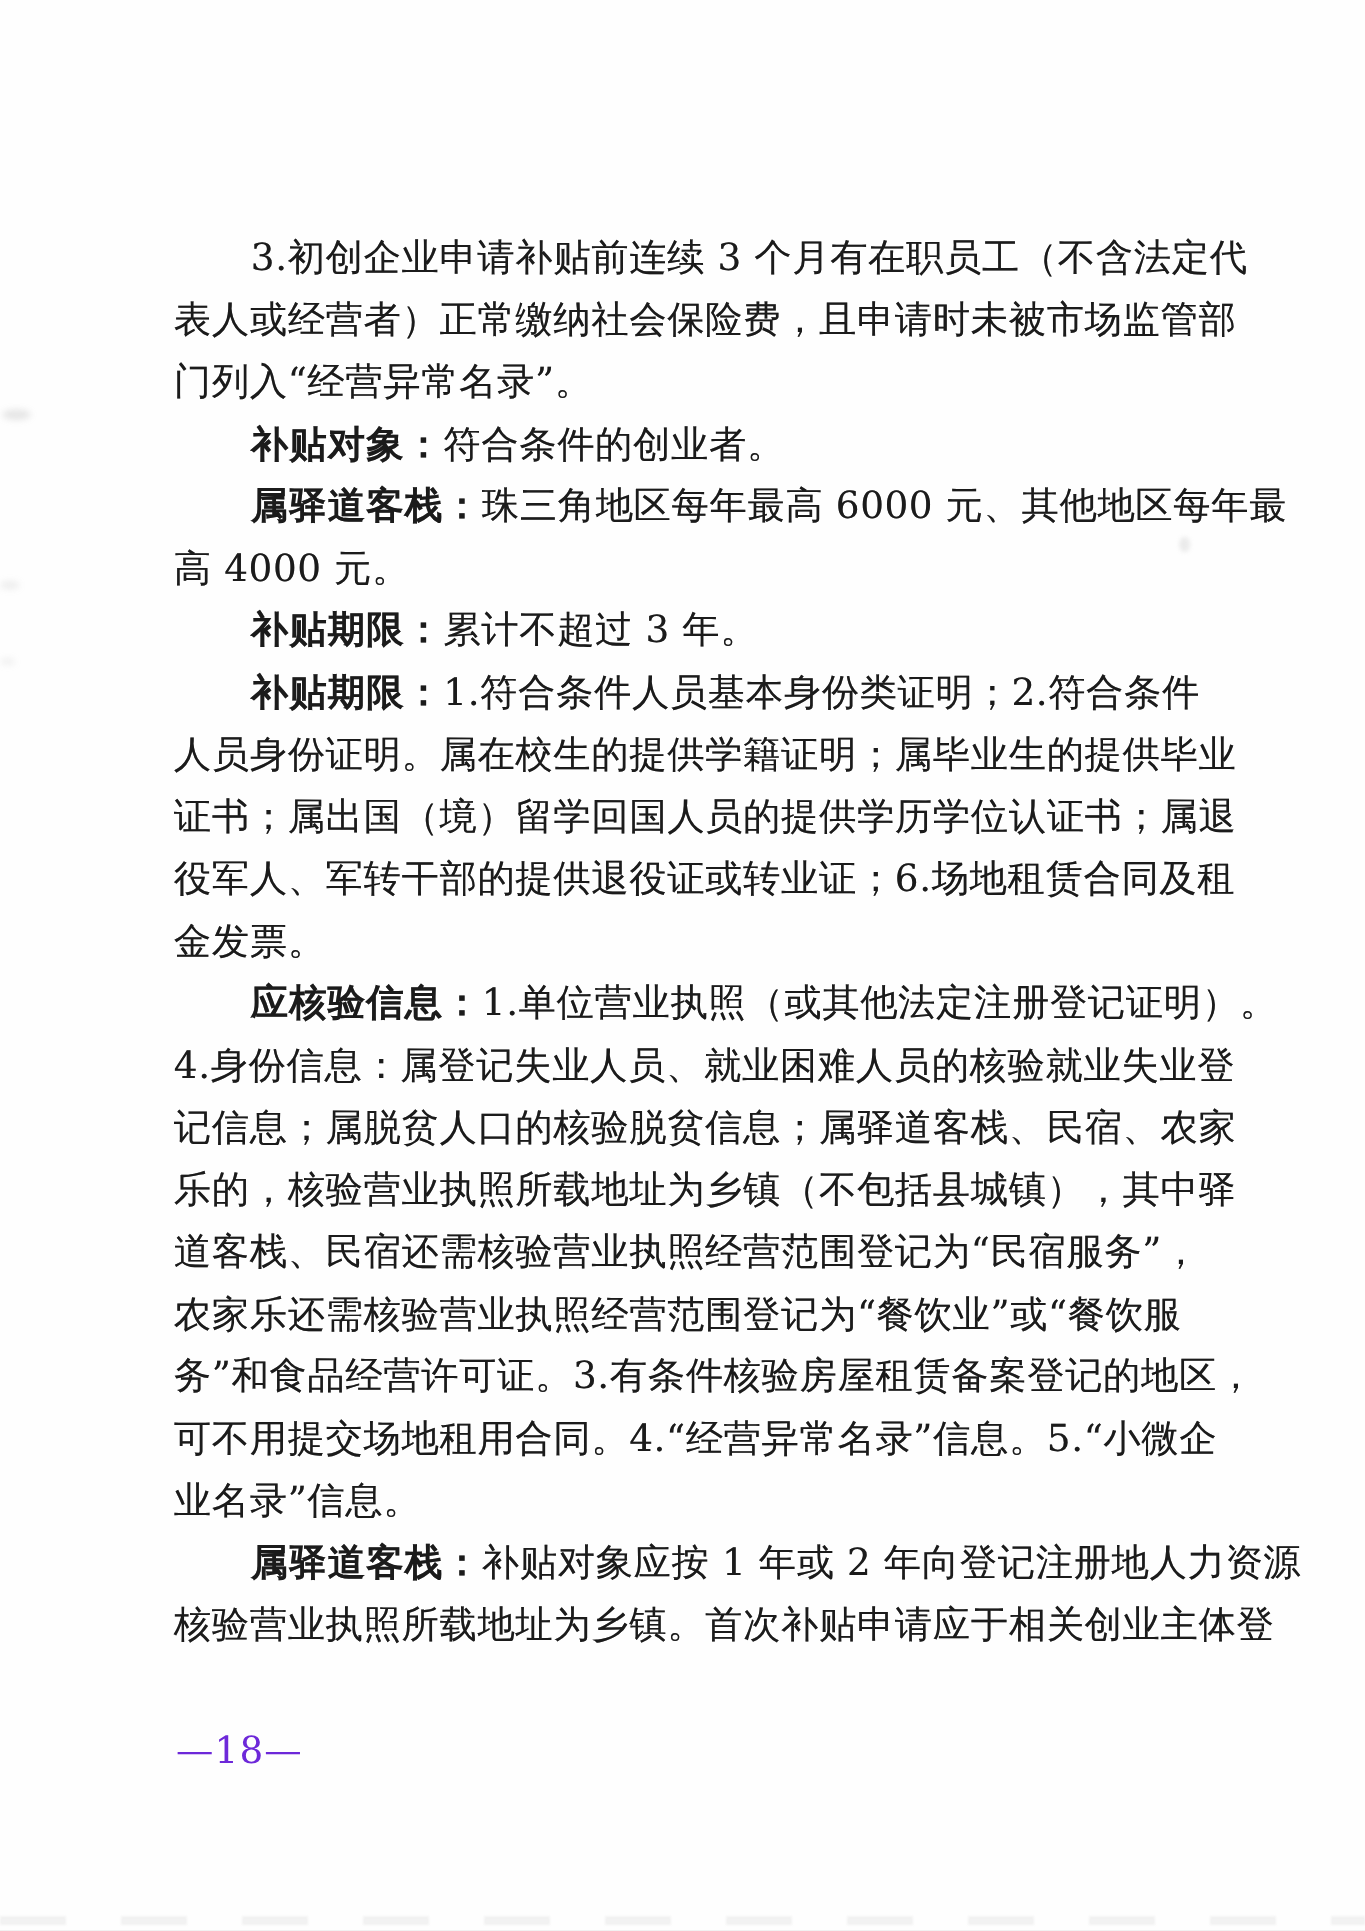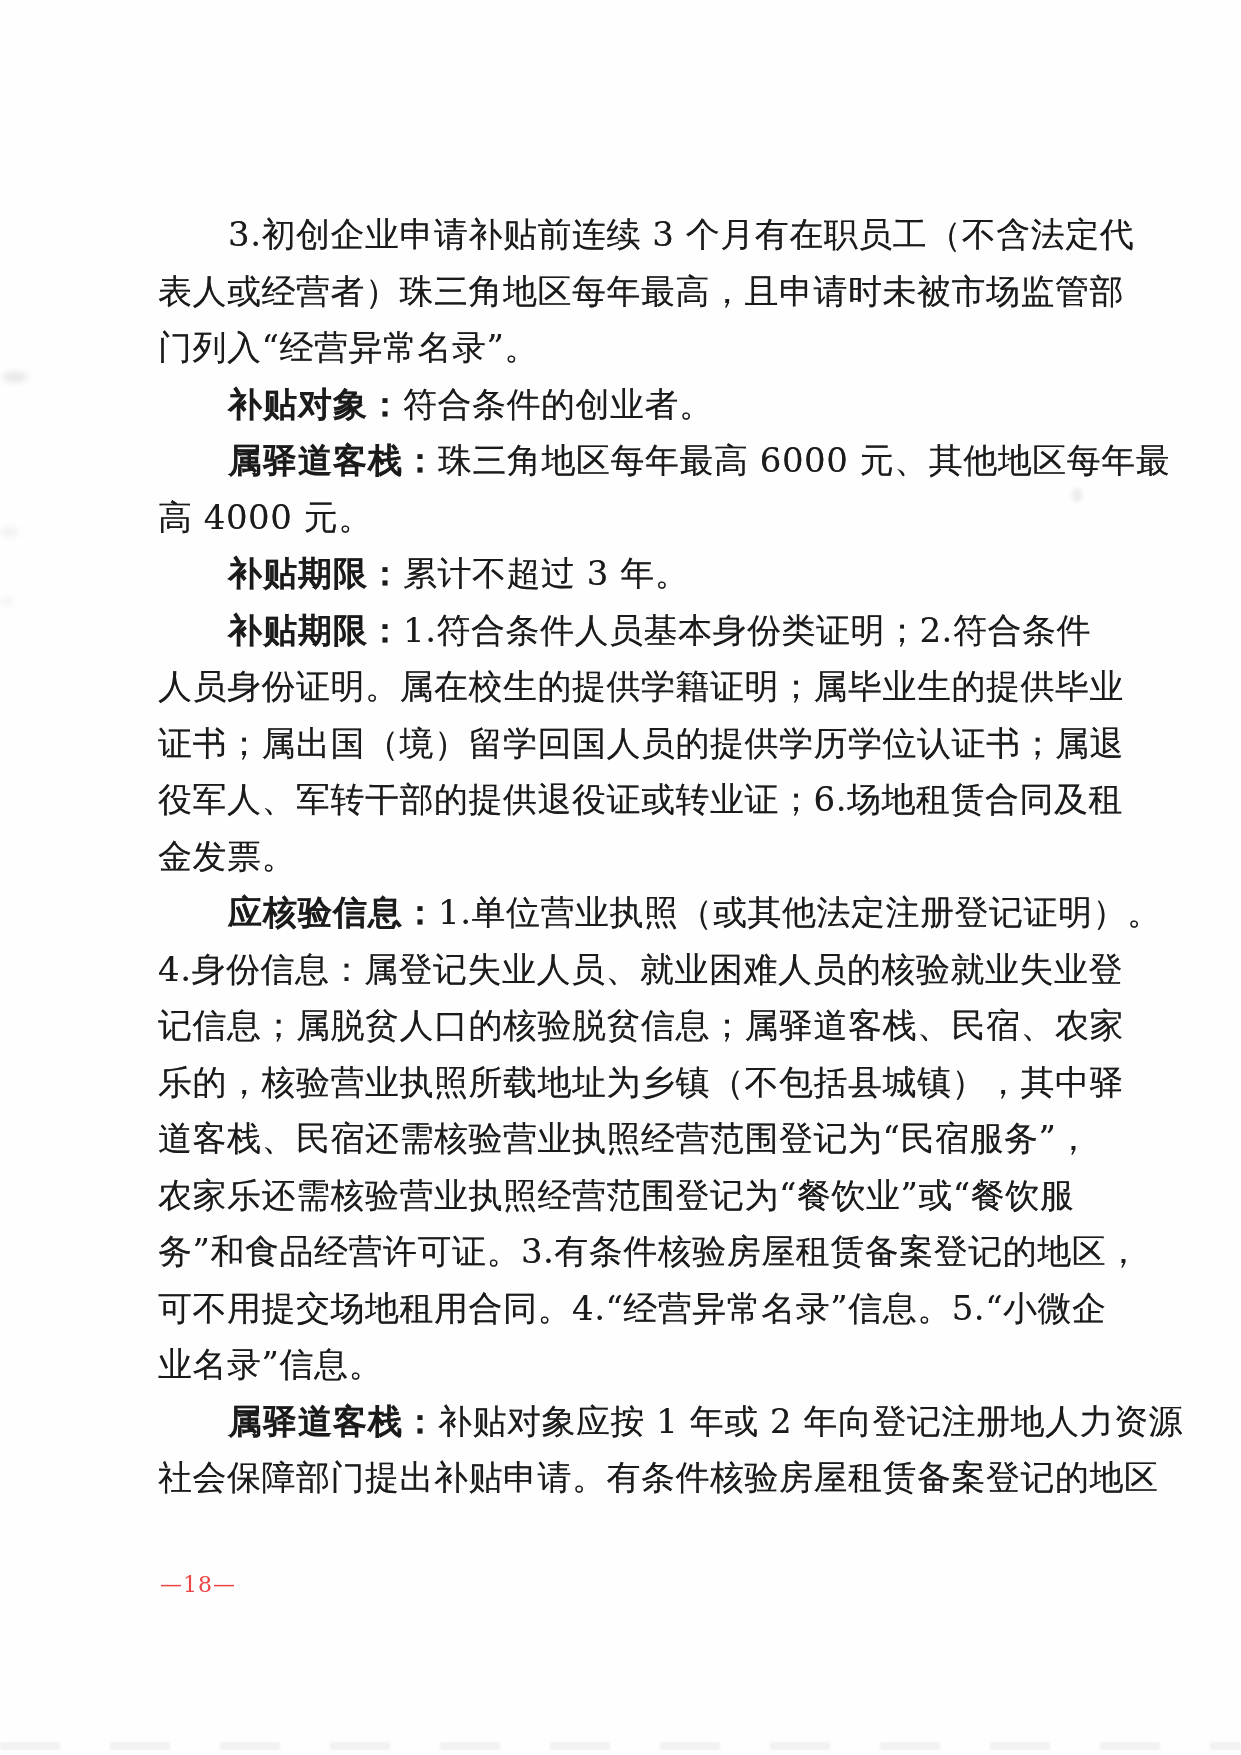--- a/index.html
+++ b/index.html
@@ -39,23 +39,23 @@
   .label {
     font-family: "DejaVu Sans", "Liberation Sans", sans-serif;
     font-weight: 700;
     letter-spacing: 1px;
     margin-top: 36px;
   }
   .footer {
     position: absolute;
     left: 160px;
     top: 1572px;
-    font-size: 22px;
+    font-size: 34px;
     letter-spacing: 1px;
-    color: #ef4444;
+    color: #6d28d9;
     font-family: "DejaVu Serif", "Liberation Serif", serif;
   }
   
   .artifact {
     position: absolute;
     pointer-events: none;
   }
   .smudge-left-1 {
     left: 2px; top: 372px; width: 26px; height: 10px;
     background: rgba(120,120,120,0.18);
@@ -93,42 +93,42 @@
     opacity: 0.55;
   }
 </style>
 </head>
 <body>
 
 <div class="page">
 
   <div class="body-text" id="body-text">
       <div class="line indent">3.初创企业申请补贴前连续 3 个月有在职员工（不含法定代</div>
-      <div class="line">表人或经营者）珠三角地区每年最高，且申请时未被市场监管部</div>
+      <div class="line">表人或经营者）正常缴纳社会保险费，且申请时未被市场监管部</div>
       <div class="line">门列入“经营异常名录”。</div>
       <div class="line indent"><span class="label">补贴对象：</span>符合条件的创业者。</div>
       <div class="line indent"><span class="label">属驿道客栈：</span>珠三角地区每年最高 6000 元、其他地区每年最</div>
       <div class="line">高 4000 元。</div>
       <div class="line indent"><span class="label">补贴期限：</span>累计不超过 3 年。</div>
       <div class="line indent"><span class="label">补贴期限：</span>1.符合条件人员基本身份类证明；2.符合条件</div>
       <div class="line">人员身份证明。属在校生的提供学籍证明；属毕业生的提供毕业</div>
       <div class="line">证书；属出国（境）留学回国人员的提供学历学位认证书；属退</div>
       <div class="line">役军人、军转干部的提供退役证或转业证；6.场地租赁合同及租</div>
       <div class="line">金发票。</div>
       <div class="line indent"><span class="label">应核验信息：</span>1.单位营业执照（或其他法定注册登记证明）。</div>
       <div class="line">4.身份信息：属登记失业人员、就业困难人员的核验就业失业登</div>
       <div class="line">记信息；属脱贫人口的核验脱贫信息；属驿道客栈、民宿、农家</div>
       <div class="line">乐的，核验营业执照所载地址为乡镇（不包括县城镇），其中驿</div>
       <div class="line">道客栈、民宿还需核验营业执照经营范围登记为“民宿服务”，</div>
       <div class="line">农家乐还需核验营业执照经营范围登记为“餐饮业”或“餐饮服</div>
       <div class="line">务”和食品经营许可证。3.有条件核验房屋租赁备案登记的地区，</div>
       <div class="line">可不用提交场地租用合同。4.“经营异常名录”信息。5.“小微企</div>
       <div class="line">业名录”信息。</div>
       <div class="line indent"><span class="label">属驿道客栈：</span>补贴对象应按 1 年或 2 年向登记注册地人力资源</div>
-      <div class="line">社会保障部门提出补贴申请。有条件核验房屋租赁备案登记的地区</div>
+      <div class="line">核验营业执照所载地址为乡镇。首次补贴申请应于相关创业主体登</div>
     </div>
 
   <div class="footer">—18—</div>
 
   <div class="artifact smudge-left-1"></div>
   <div class="artifact smudge-left-2"></div>
   <div class="artifact smudge-left-3"></div>
   <div class="artifact smudge-right-1"></div>
   <div class="artifact bottom-scan-band"></div>
 

